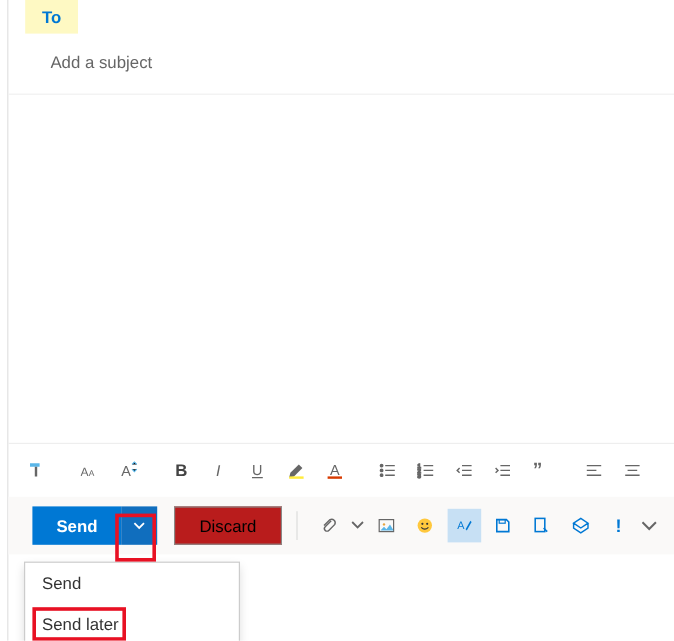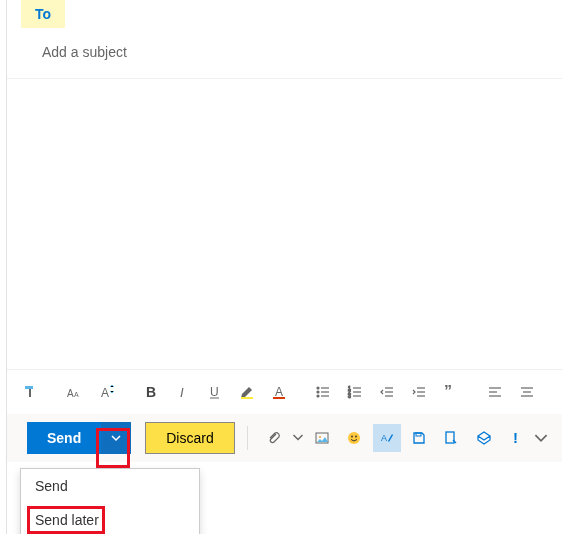--- a/index.html
+++ b/index.html
@@ -11,21 +11,21 @@
 .subject-input { width: 100%; border: none; outline: none; font-size: 14px; color: #666; font-family: inherit; margin-left: 21px; }
 .subject-input::placeholder { color: #666; }
 .body-area { height: 290px; padding: 14px; outline: none; }
 .format-toolbar { display: flex; align-items: center; gap: 0; padding: 8px 8px; border-top: 1px solid #eee; }
 .fbtn { width: 32px; height: 28px; display: flex; align-items: center; justify-content: center; cursor: pointer; color: #666; }
 .fbtn svg { width: 16px; height: 16px; }
 .action-bar { display: flex; align-items: center; padding: 8px 14px 8px 20px; background: #faf9f8; gap: 4px; position: relative; }
 .send-group { display: flex; position: relative; }
 .send-btn { background: #0078d4; color: #fff; border: none; font-weight: 600; font-size: 14px; padding: 8px 20px; cursor: pointer; font-family: inherit; }
 .send-chevron { background: #106ebe; width: 30px; display: flex; align-items: center; justify-content: center; cursor: pointer; border: none; }
-.discard-btn { background: #fde047; border: 1px solid #8a8886; padding: 7px 20px; font-size: 14px; cursor: pointer; margin-left: 10px; font-family: inherit; }
+.discard-btn { background: #b91c1c; border: 1px solid #8a8886; padding: 7px 20px; font-size: 14px; cursor: pointer; margin-left: 10px; font-family: inherit; }
 .abtn { width: 30px; height: 28px; display: flex; align-items: center; justify-content: center; cursor: pointer; color: #666; }
 .abtn svg { width: 16px; height: 16px; }
 .abtn.active { background: #c7e0f4; }
 .dropdown { position: absolute; left: 20px; top: 468px; width: 180px; background: #fff; border: 1px solid #ccc; box-shadow: 0 4px 8px rgba(0,0,0,0.15); z-index: 10; }
 .menu-item { padding: 9px 14px; cursor: pointer; font-size: 14px; color: #333; }
 .highlight-chevron { position: absolute; border: 3px solid #e81123; width: 34px; height: 40px; left: 96px; top: 428px; pointer-events: none; z-index: 20; }
 .highlight-later { position: absolute; border: 3px solid #e81123; width: 78px; height: 28px; left: 27px; top: 506px; pointer-events: none; z-index: 20; }
 .spacer { width: 12px; }
 .vdiv { width: 1px; height: 24px; background: #ddd; margin: 0 8px; }
 </style>

